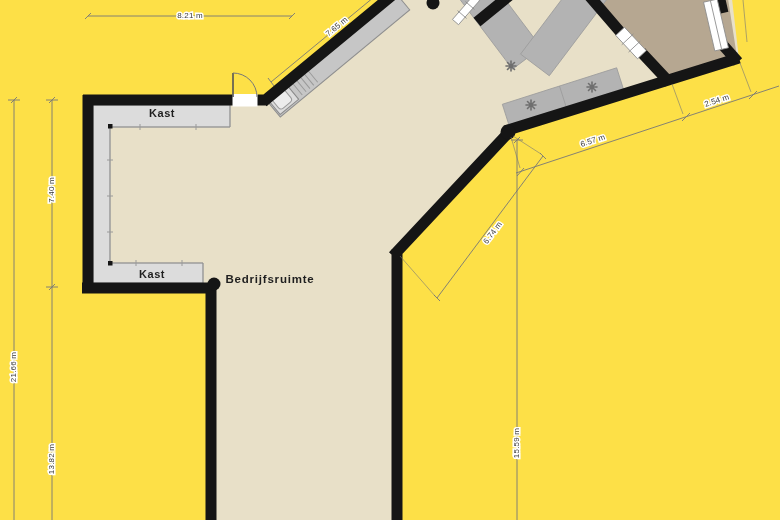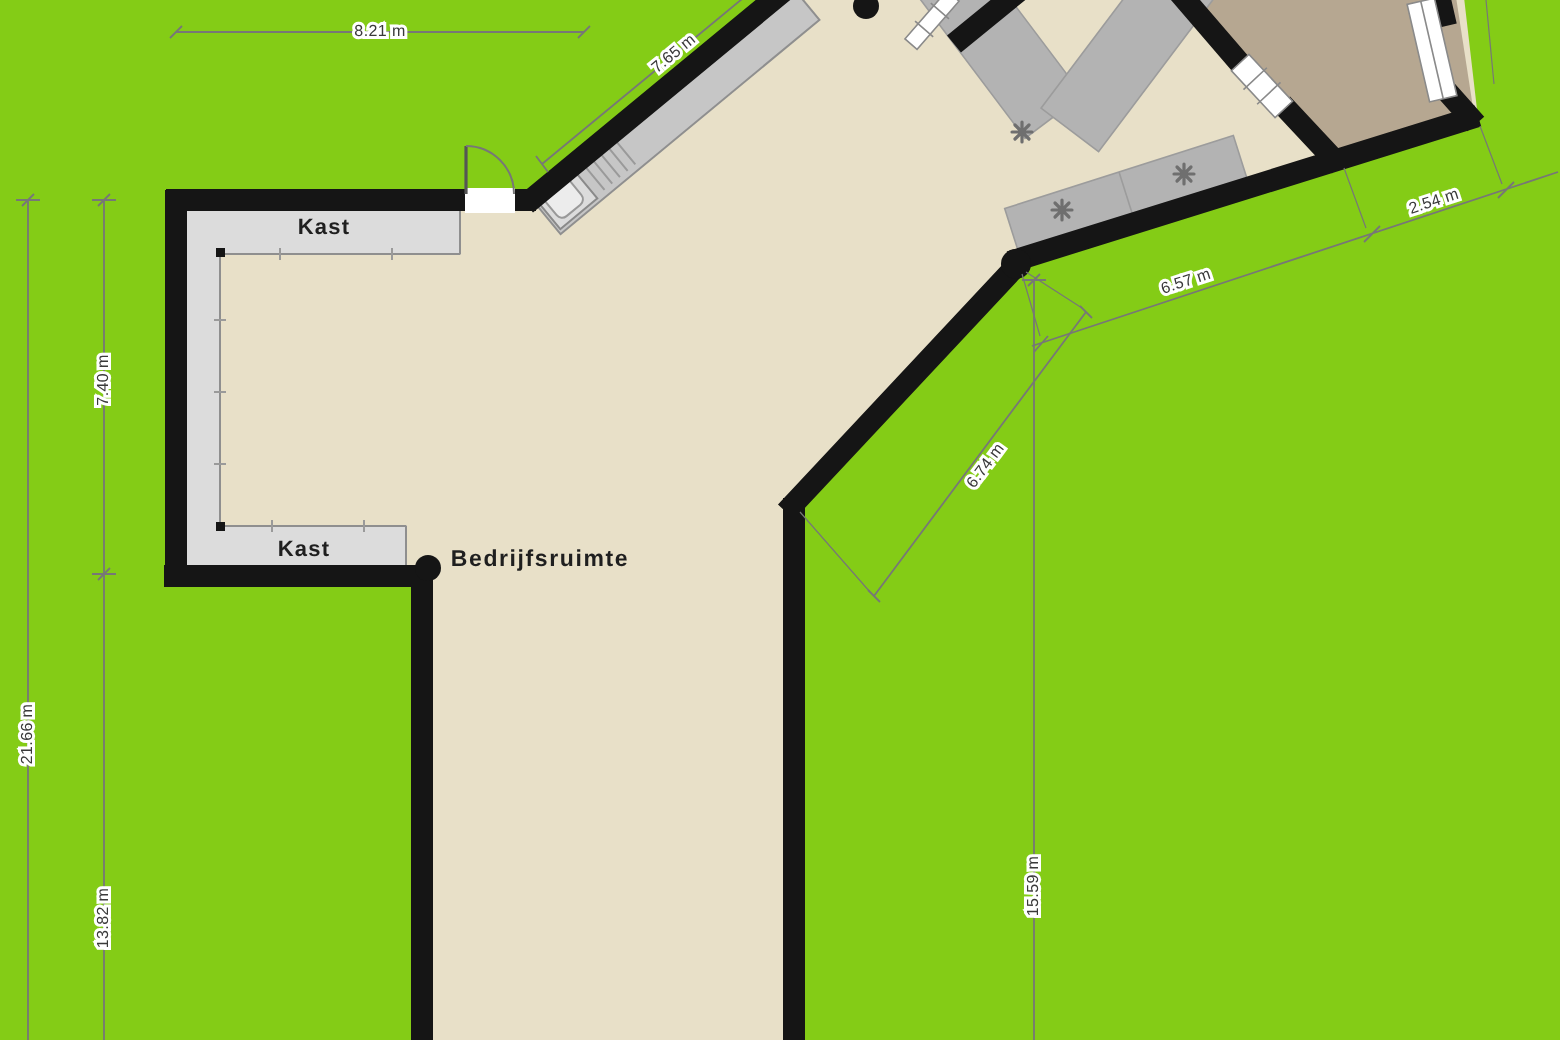--- a/index.html
+++ b/index.html
@@ -1,16 +1,16 @@
 <!DOCTYPE html>
 <html><head>
 <meta charset="utf-8">
 <style>
   html,body { margin:0; padding:0; background:#ffffff; }
-  .stage { width:780px; height:520px; position:relative; overflow:hidden; background:#84cc16; }
+  .stage { width:780px; height:520px; position:relative; overflow:hidden; background:#fde047; }
   svg { display:block; }
   .dim-label {
     font: 8px "Liberation Sans", sans-serif;
     fill:#3a3a3a; stroke:#ffffff; stroke-width:3px; paint-order:stroke;
     text-anchor:middle; dominant-baseline:middle; letter-spacing:0.2px;
   }
   .room-label {
     font: bold 11.5px "Liberation Sans", sans-serif;
     fill:#1f1f1f; text-anchor:middle; dominant-baseline:middle; letter-spacing:0.8px;
   }

